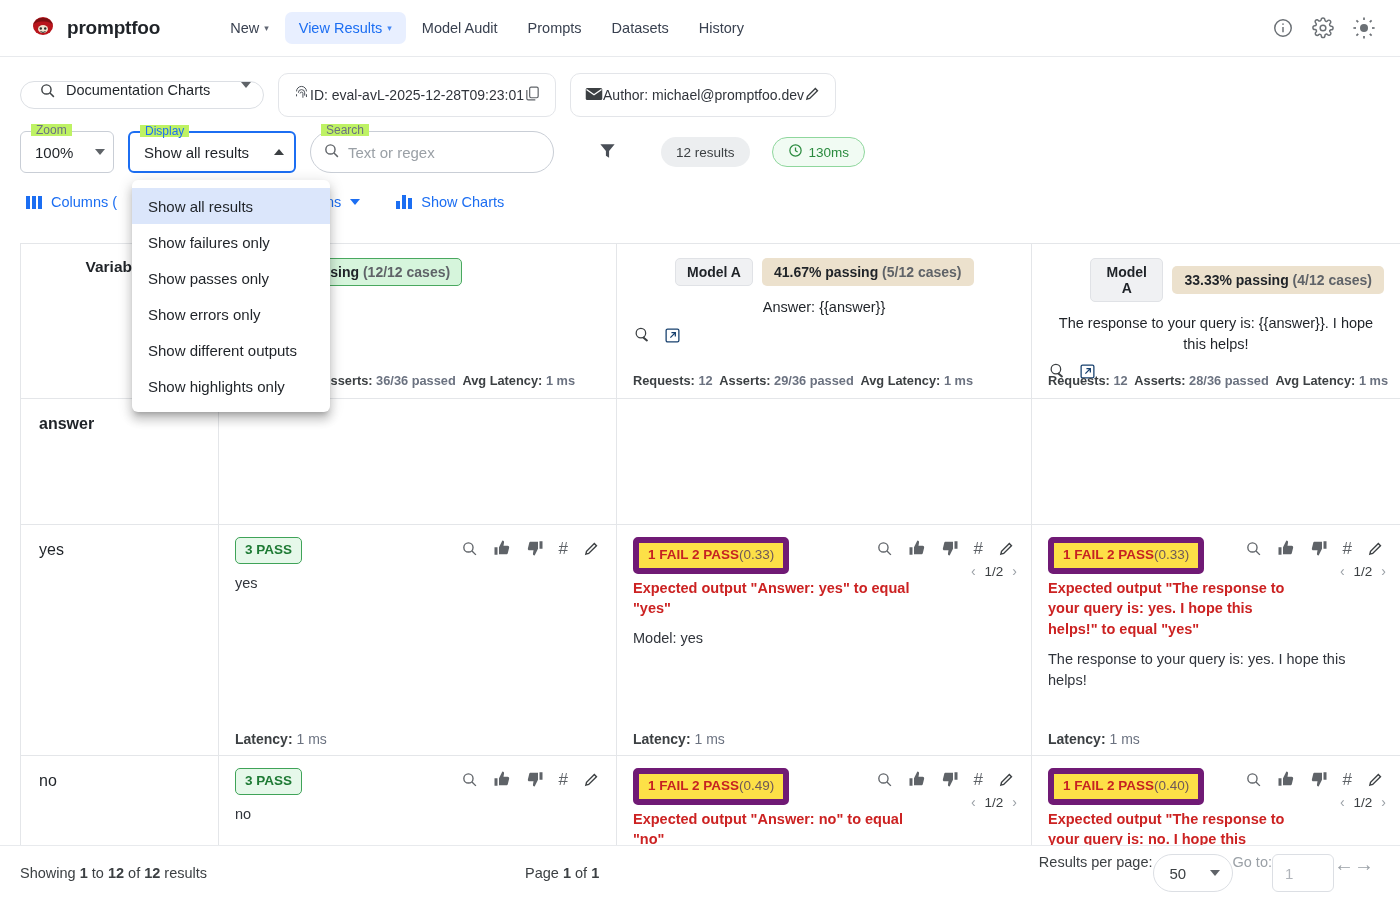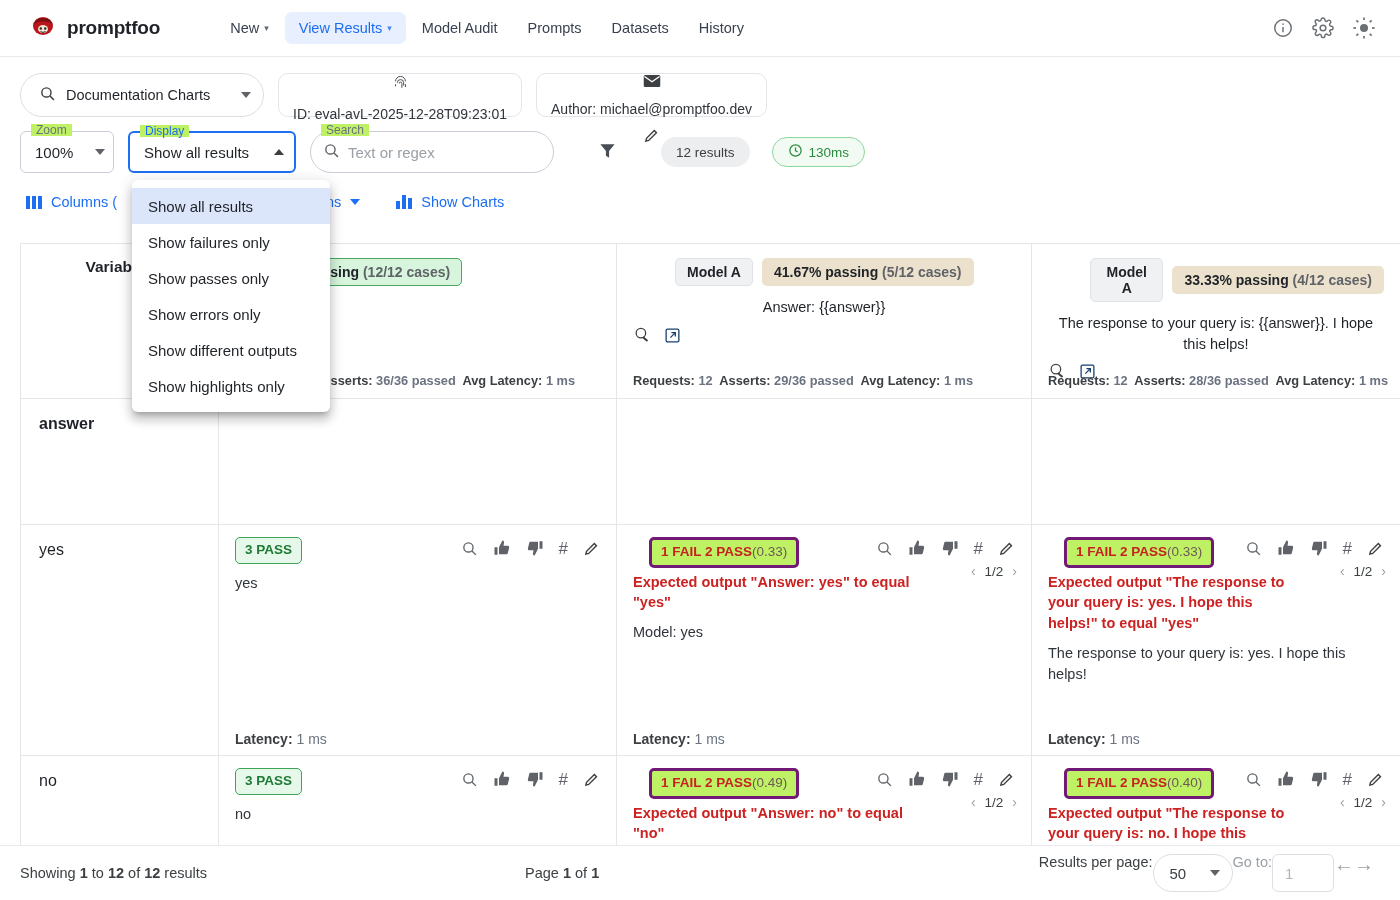--- a/index.html
+++ b/index.html
@@ -31,29 +31,29 @@
   }
   .nav-item.active { background: #e8efff; color: #1c6ef2; font-weight: 500; }
   .caret { font-size: 9px; opacity: .8; line-height: 1; }
   .nav-spacer { flex: 1; }
   .nav-icons { display: flex; align-items: center; gap: 18px; }
   .nav-icons svg { display: block; }
 
   
   .idbar { display: flex; align-items: center; gap: 14px; padding: 16px 20px 0 20px; }
   .eval-select {
-    width: 244px; height: 44px; border: 1px solid #dcdfe4; border-radius: 22px;
-    display: flex; align-items: center; gap: 10px; padding: 0 12px 0 18px;
+    width: 244px; height: 28px; border: 1px solid #dcdfe4; border-radius: 22px;
+    display: flex; gap: 10px; padding: 0 12px 0 18px;
     font-size: 14.5px; color: #1f2328; cursor: pointer; background: #fff;
   }
   .eval-select .label { flex: 1; overflow: hidden; white-space: nowrap; }
   .pill-box {
     height: 44px; border: 1px solid #e3e5e9; border-radius: 10px;
-    display: flex; align-items: center; gap: 10px; padding: 0 14px;
-    font-size: 14px; color: #30343b; background: #fff; flex-direction: column;
+    display: flex; align-items: center; padding: 0 14px;
+    font-size: 14px; color: #30343b; background: #fff;
   }
   .pill-box .txt { white-space: nowrap; }
 
   
   .controls { display: flex; align-items: center; gap: 14px; padding: 14px 20px 0 20px; }
   .field {
     position: relative; height: 42px; border: 1px solid #c9ced6; border-radius: 6px;
     display: flex; align-items: center; background: #fff;
   }
   .field > .legend {
@@ -125,21 +125,21 @@
     position: absolute; left: 16px; bottom: 10px; font-size: 12.8px; color: #6b7280;
   }
   .prompt-stats b { color: #3c4043; font-weight: 700; }
 
   .cell-top { display: flex; align-items: flex-start; justify-content: space-between; gap: 8px; }
   .res-badge {
     border-radius: 5px; padding: 4px 9px; font-size: 13.5px; font-weight: 700;
     white-space: nowrap; line-height: 1.25;
   }
   .res-badge.pass { background: #e6f8ea; border: 1px solid #3fa358; color: #1e7a34; }
-  .res-badge.fail { background: #bef264; border: 3px solid #701a75; color: #c62222; margin-left: 16px; }
+  .res-badge.fail { background: #fde047; border: 6px solid #701a75; color: #c62222; }
   .res-badge .score { font-weight: 400; color: #6f5858; }
   .cell-icons { display: flex; align-items: center; gap: 15px; padding-top: 2px; }
   .cell-icons svg, .cell-icons span { display: block; color: #5f6368; }
   .hash { font-size: 17px; color: #5f6368; line-height: 1; font-weight: 400; }
   .fail-msg { font-size: 14.5px; font-weight: 700; color: #cc2222; line-height: 1.42; margin-top: 4px; padding-right: 90px; }
   .out-text { font-size: 14.5px; color: #30343b; line-height: 1.45; margin-top: 9px; padding-right: 4px;}
   .pager {
     position: absolute; right: 14px; top: 38px; display: flex; align-items: center; gap: 9px;
     font-size: 13.5px; color: #3c4043;
   }

